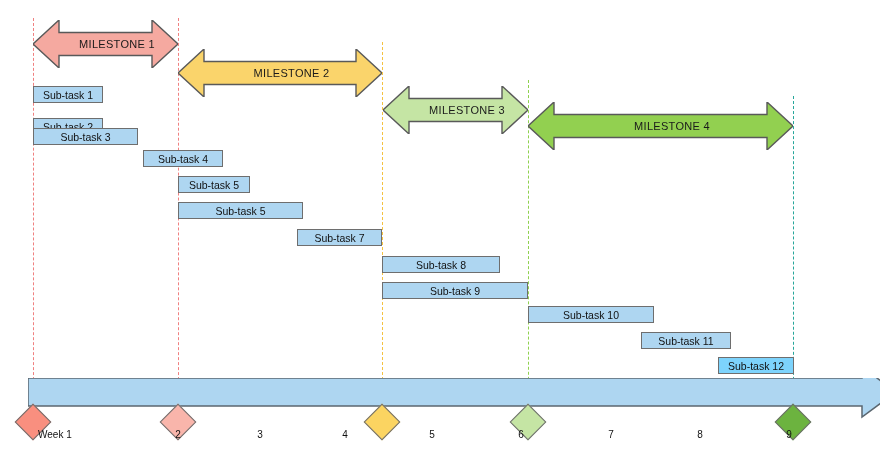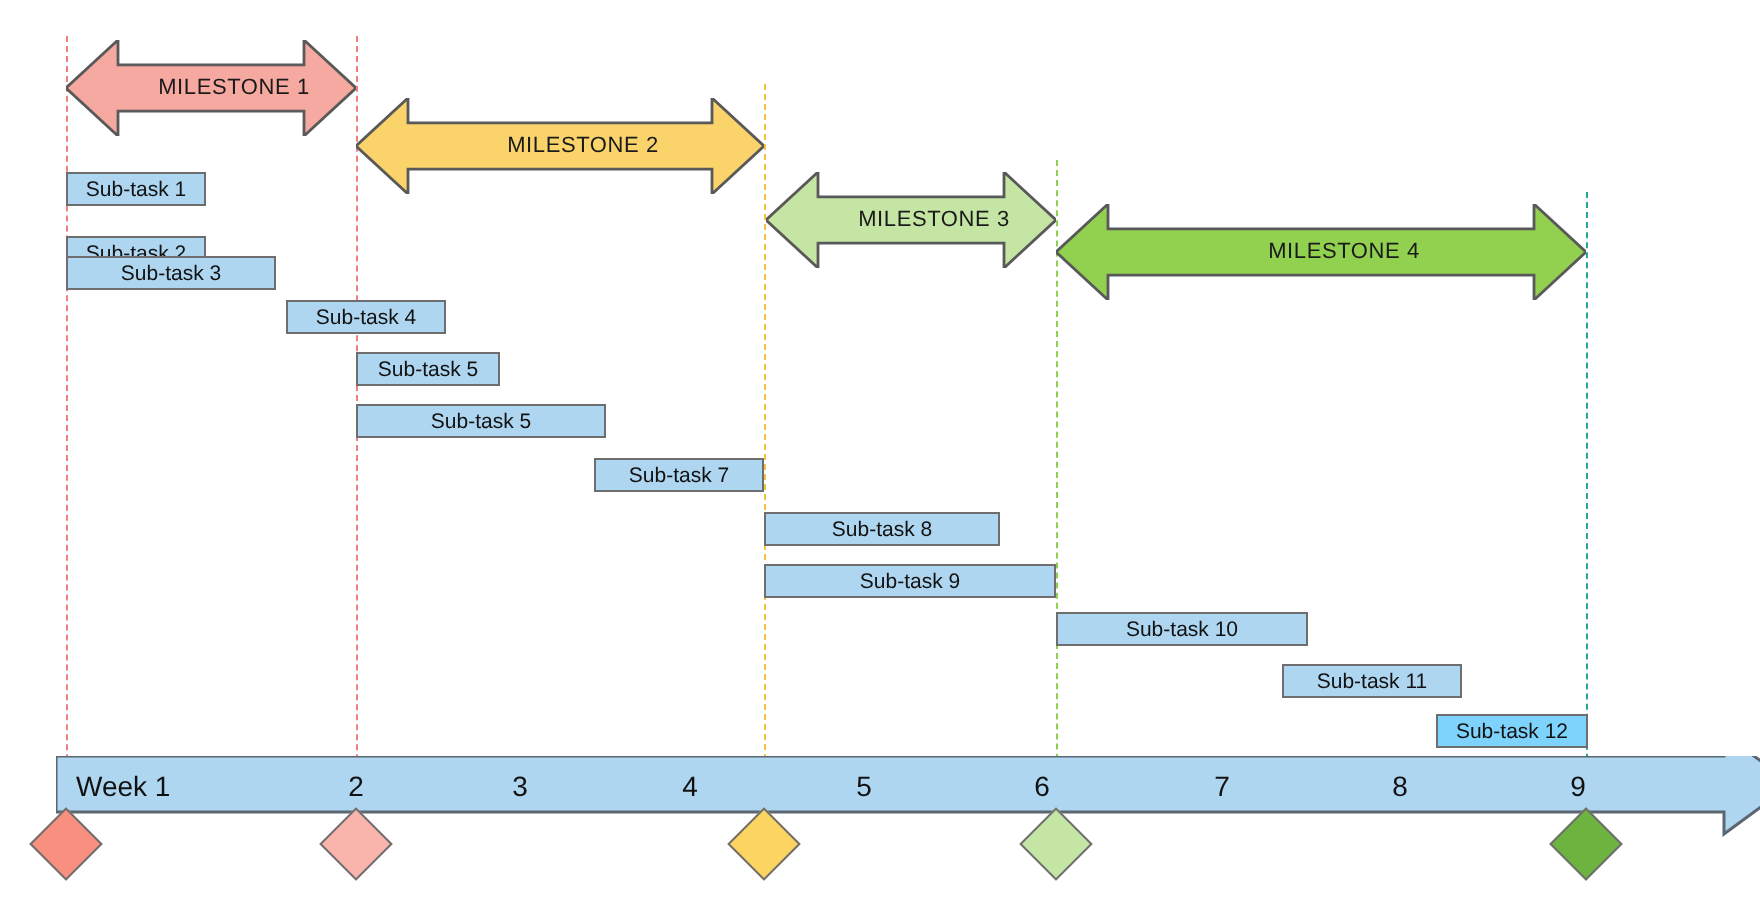--- a/index.html
+++ b/index.html
@@ -74,24 +74,25 @@
     position: absolute;
   }
   #timeline-axis svg {
     position: absolute;
     left: 0;
     top: 0;
     display: block;
   }
   .week-label {
     position: absolute;
-    font-size: 14px;
+    font-size: 10px;
     color: #111111;
     white-space: nowrap;
     z-index: 3;
+    margin-top: 44px;
   }
   .week-label.first { text-align: left; }
 
   
   .marker {
     position: absolute;
     width: 26px;
     height: 26px;
     box-sizing: border-box;
     border: 1.4px solid #6e6e6e;

